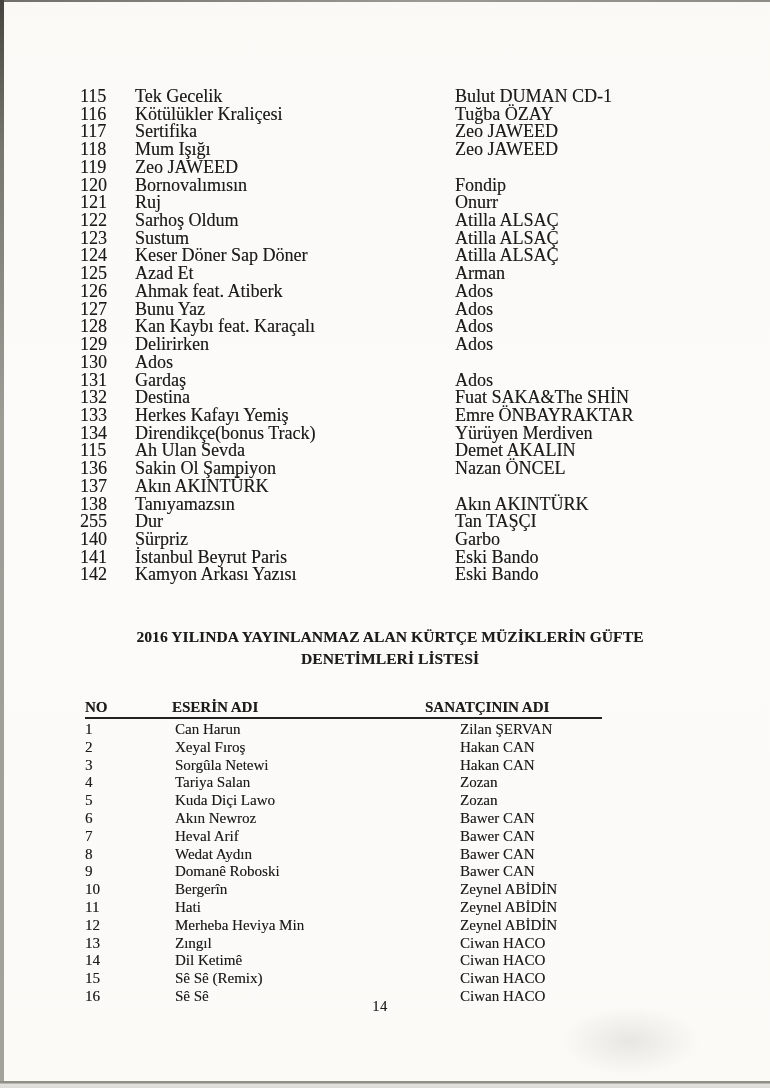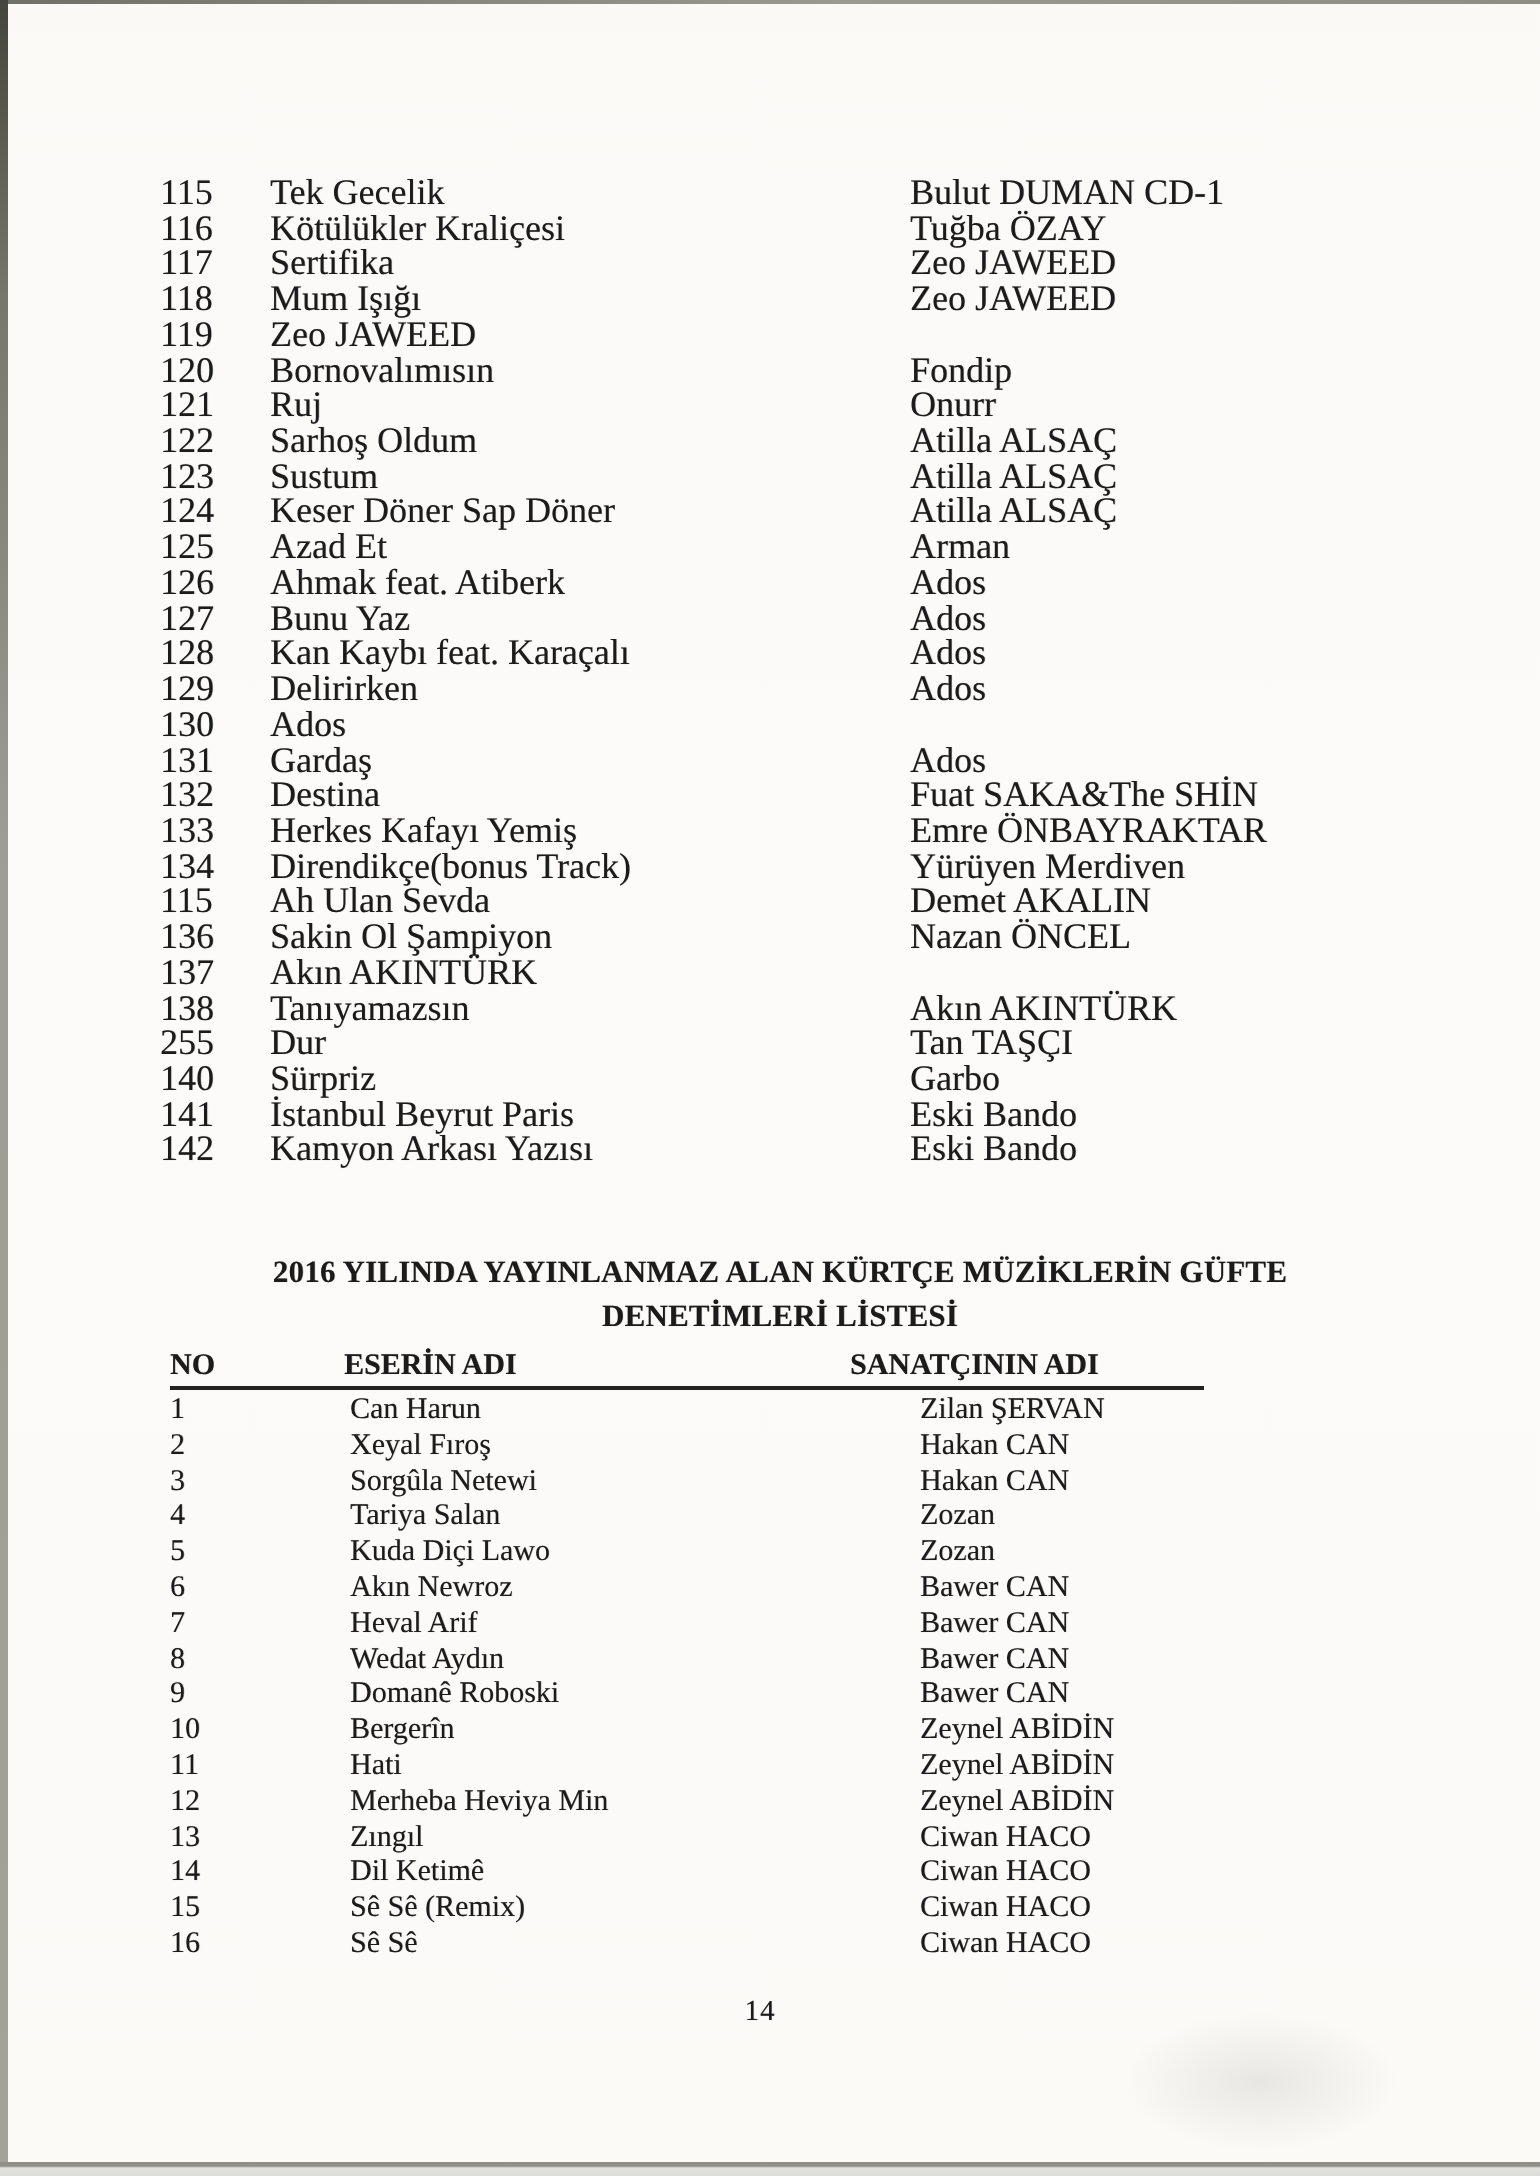--- a/index.html
+++ b/index.html
@@ -21,21 +21,21 @@
 
   .list1 { position:absolute; left:80px; top:88px; width:670px; }
   .list1 .row { display:flex; height:17.72px; line-height:17.72px; font-size:18px; white-space:nowrap; }
   .list1 .c-no { width:55px; }
   .list1 .c-title { width:320px; }
   .list1 .c-artist { flex:1; }
 
   .heading { position:absolute; top:626px; left:0; width:780px; text-align:center;
     font-weight:bold; font-size:15.5px; line-height:22px; letter-spacing:0.1px; }
 
-  .table2 { position:absolute; left:85px; top:676px; width:517px; }
+  .table2 { position:absolute; left:85px; top:700px; width:517px; }
   .thead { display:flex; font-weight:bold; font-size:15px; height:15px; line-height:15px;
     border-bottom:2px solid #222220; padding-bottom:2px; white-space:nowrap; }
   .h-no { width:87px; } .h-title { width:253px; } .h-artist { flex:1; }
   .tbody .row2 { display:flex; height:17.8px; line-height:17.8px; font-size:15px; white-space:nowrap; }
   .r-no { width:90px; } .r-title { width:285px; } .r-artist { flex:1; }
   .tbody { padding-top:2px; }
 
   .pagenum { position:absolute; top:998px; left:0; width:760px; text-align:center;
     font-size:14.5px; letter-spacing:0.5px; }
 </style>

